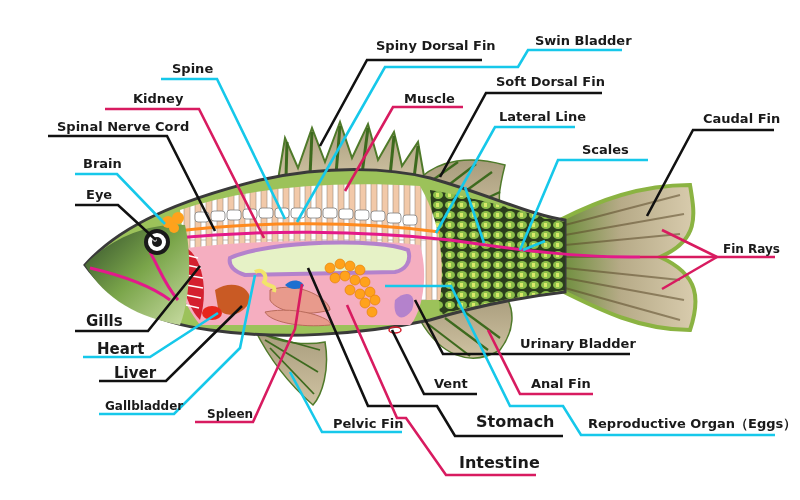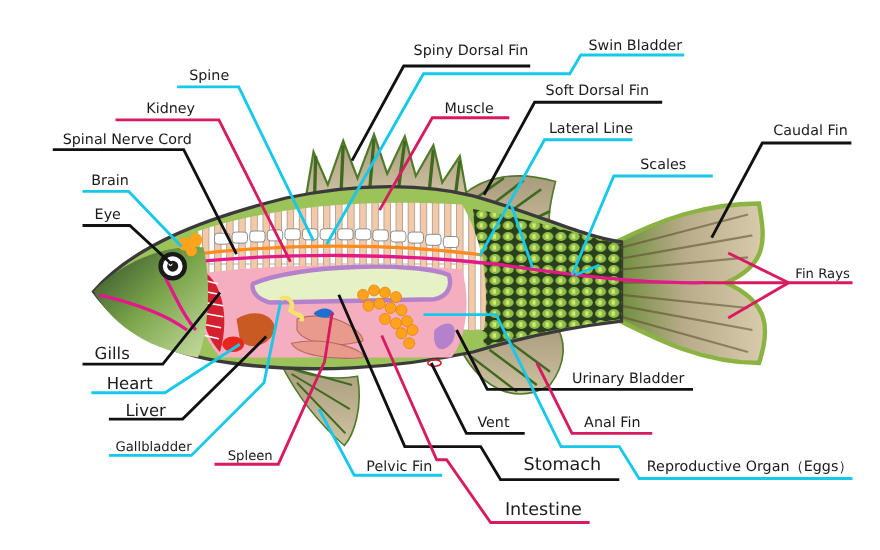--- a/index.html
+++ b/index.html
@@ -1,17 +1,17 @@
 <!DOCTYPE html>
 <html><head>
   <meta charset="utf-8">
   <style>
     html, body { margin: 0; padding: 0; background: #ffffff; }
     body { width: 800px; height: 500px; overflow: hidden; position: relative; font-family: "DejaVu Sans", sans-serif; }
-    #stage { position: absolute; left: 0; top: 0; width: 656px; height: 500px; }
+    #stage { position: absolute; left: 0; top: 0; width: 656px; height: 500px; font-weight: bold; }
     .lbl { font-family: "DejaVu Sans", sans-serif; fill: #1a1a1a; }
     .lbl-sm { font-size: 12px; }
     .lbl-md { font-size: 13px; }
     .lbl-lg { font-size: 15px; }
     .lbl-xl { font-size: 16px; }
     .lead { fill: none; stroke-width: 2.6; stroke-linejoin: miter; stroke-linecap: butt; }
   </style>
 </head>
 <body>
 

